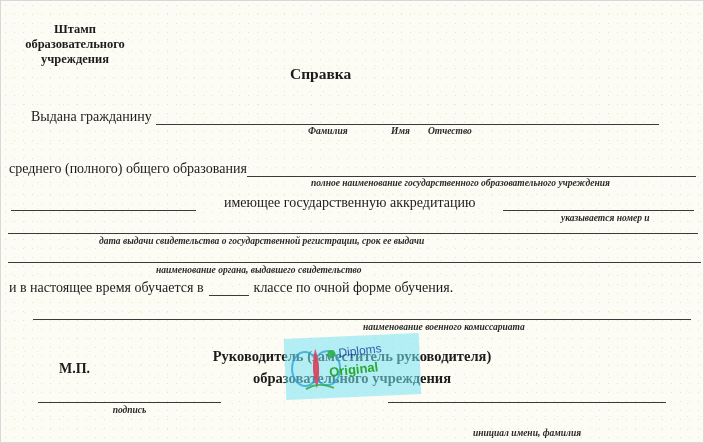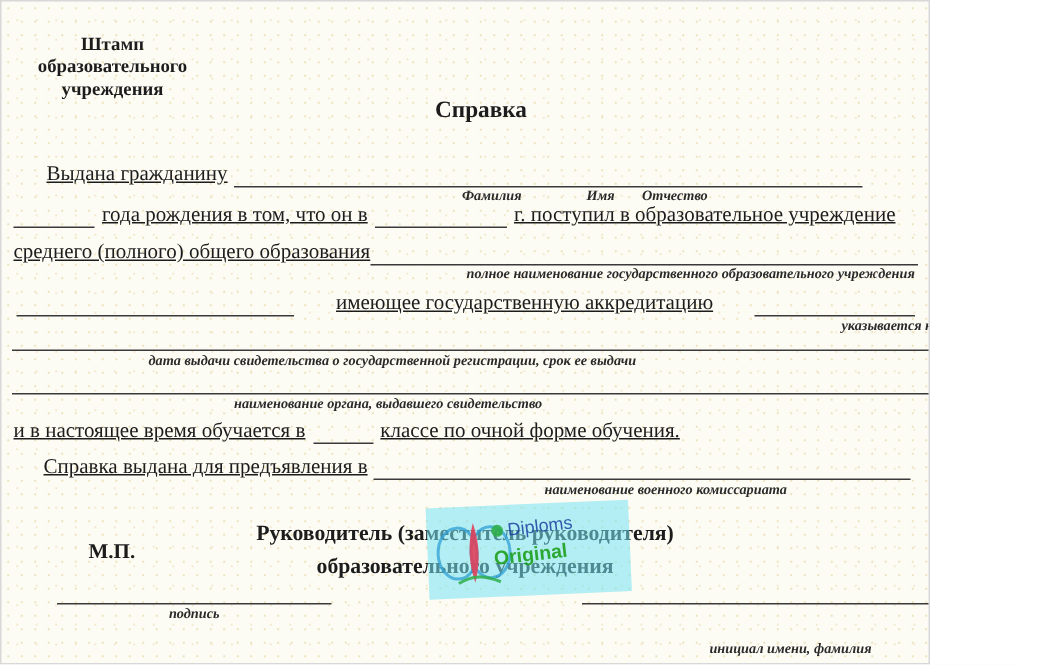--- a/index.html
+++ b/index.html
@@ -1,18 +1,18 @@
 <!DOCTYPE html>
 <html><head>
 <meta charset="utf-8">
 <style>
   html,body{margin:0;padding:0;}
   .page{
     position:relative;
-    width:620px;height:443px;
+    width:704px;height:443px;
     box-sizing:border-box;
     border:1px solid #d8d8d8;
     background-color:#fcfbf4;
     background-image:
       radial-gradient(#eee2ba 0.5px, transparent 0.7px),
       radial-gradient(#f2ead0 0.5px, transparent 0.7px);
     background-size:9px 9px, 13px 13px;
     background-position:0 0, 4px 6px;
     font-family:"Liberation Serif","DejaVu Serif",serif;
     color:#1c1c1c;
@@ -22,21 +22,21 @@
   .stamp{
     left:8px;top:21px;width:132px;
     text-align:center;font-weight:bold;font-size:12.5px;line-height:15px;
     white-space:normal;
   }
   .doc-title{left:289px;top:64px;font-weight:bold;font-size:15.5px;}
   .row{
     position:absolute;height:19px;
     display:flex;align-items:flex-end;
   }
-  .row .txt{white-space:nowrap;font-size:14px;line-height:17px;text-decoration:underline;}
+  .row .txt{white-space:nowrap;font-size:14px;line-height:17px;}
   .blank{
     border-bottom:1.2px solid #3a3a3a;
     height:4px;
   }
   .b-fill{flex:1 1 auto;min-width:30px;}
   .b-fixed{flex:0 0 auto;}
   .hline{position:absolute;height:1.2px;background:#3a3a3a;}
   .cap{
     position:absolute;white-space:nowrap;
     font-style:italic;font-weight:bold;font-size:9.5px;line-height:11px;color:#2a2a2a;
@@ -79,26 +79,20 @@
   <div class="abs doc-title">Справка</div>
 
   <div class="row" style="left:30px;right:44px;top:105px;">
     <span class="txt">Выдана гражданину</span>
     <span class="blank b-fill" style="margin-left:4px;"></span>
   </div>
   <span class="cap" style="left:307px;top:125px;">Фамилия</span>
   <span class="cap" style="left:390px;top:125px;">Имя</span>
   <span class="cap" style="left:427px;top:125px;">Отчество</span>
 
-  <div class="row" style="left:8px;right:22px;top:132px;">
-    <span class="blank b-fixed" style="width:54px;"></span>
-    <span class="txt" style="margin-left:5px;">года рождения в том, что он в</span>
-    <span class="blank b-fill" style="margin-left:5px;margin-right:5px;"></span>
-    <span class="txt">г. поступил в образовательное учреждение</span>
-  </div>
 
   <div class="row" style="left:8px;right:7px;top:157px;">
     <span class="txt">среднего (полного) общего образования</span>
     <span class="blank b-fill"></span>
   </div>
   <span class="cap" style="left:310px;top:177px;">полное наименование государственного образовательного учреждения</span>
 
   <div class="row" style="left:10px;right:9px;top:191px;gap:20px;">
     <span class="blank b-fixed" style="width:185px;"></span>
     <span class="txt" style="margin-left:8px;margin-right:8px;">имеющее государственную аккредитацию</span>
@@ -112,21 +106,20 @@
   <div class="hline" style="left:7px;width:693px;top:261px;"></div>
   <span class="cap" style="left:155px;top:264px;">наименование органа, выдавшего свидетельство</span>
 
   <div class="row" style="left:8px;top:276px;">
     <span class="txt">и в настоящее время обучается в</span>
     <span class="blank b-fixed" style="width:40px;margin-left:5px;margin-right:5px;"></span>
     <span class="txt">классе по очной форме обучения.</span>
   </div>
 
   <div class="row" style="left:28px;right:12px;top:300px;">
-    <span class="txt">Справка выдана для предъявления в</span>
     <span class="blank b-fill" style="margin-left:4px;"></span>
   </div>
   <span class="cap" style="left:362px;top:321px;">наименование военного комиссариата</span>
 
   <div class="sig-title" style="top:347px;">Руководитель (заместитель руководителя)</div>
   <div class="sig-title" style="top:369px;">образовательного учреждения</div>
   <span class="abs mp">М.П.</span>
 
   <div class="hline" style="left:37px;width:183px;top:401px;"></div>
   <div class="cap cap-center" style="left:37px;width:183px;top:404px;">подпись</div>

